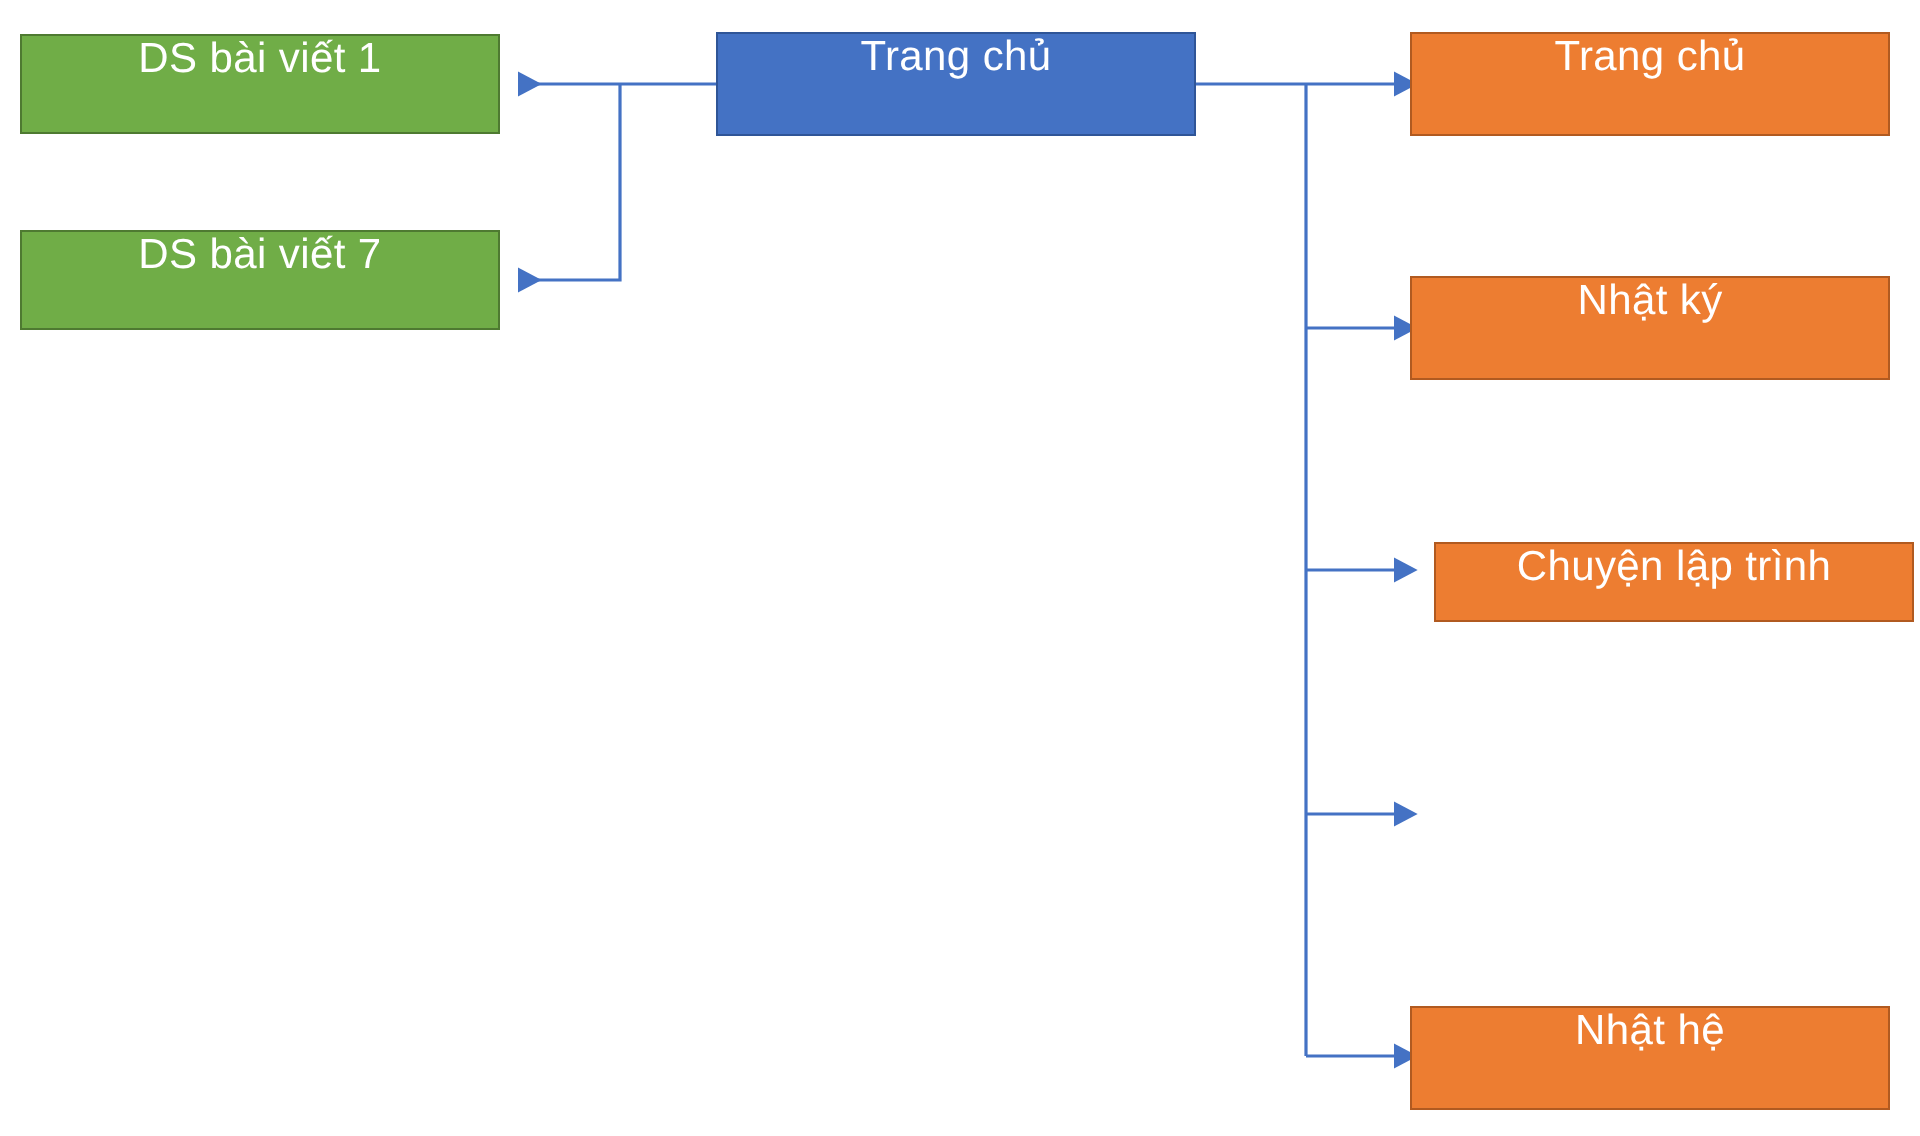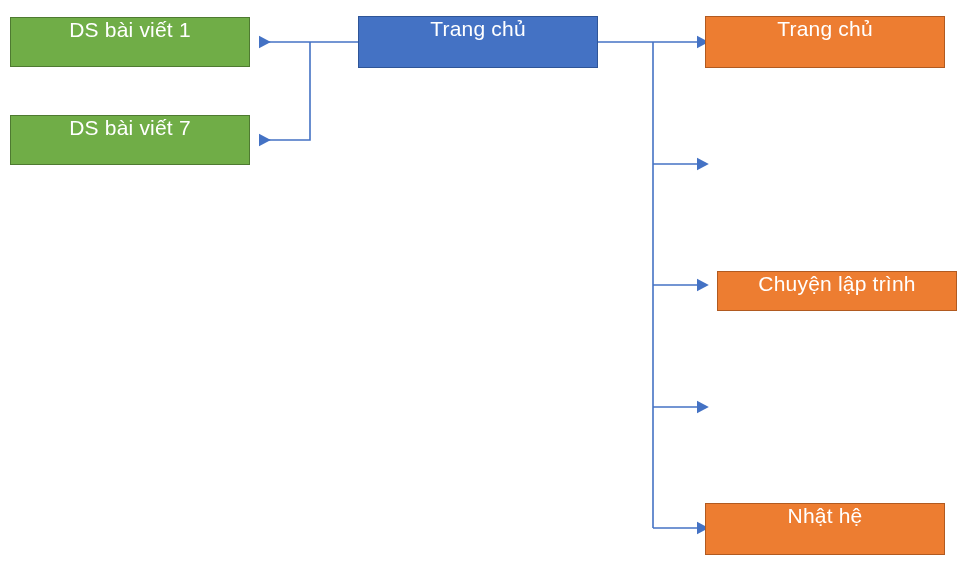--- a/index.html
+++ b/index.html
@@ -96,20 +96,23 @@
   </div>
 
   <div class="node node-blue" style="left:358px; top:16px; width:240px; height:52px;">
     <span class="node-label">Trang chủ</span>
   </div>
 
   <div class="node node-orange" style="left:705px; top:16px; width:240px; height:52px;">
     <span class="node-label">Trang chủ</span>
   </div>
 
+  <div class="node node-orange" style="left:705px; top:138px; width:240px; height:52px;">
+    <span class="node-label">Nhật ký</span>
+  </div>
 
   <div class="node node-orange" style="left:705px; top:271px; width:240px; height:40px;margin-left:12px;">
     <span class="node-label">Chuyện lập trình</span>
   </div>
 
 
   <div class="node node-orange" style="left:705px; top:503px; width:240px; height:52px;">
     <span class="node-label">Nhật hệ</span>
   </div>
 

